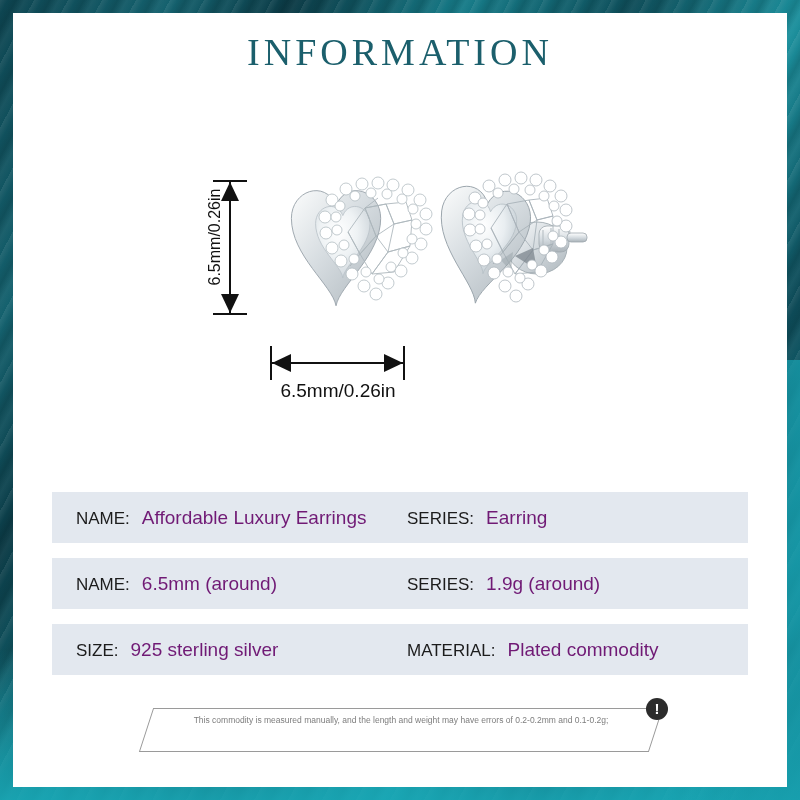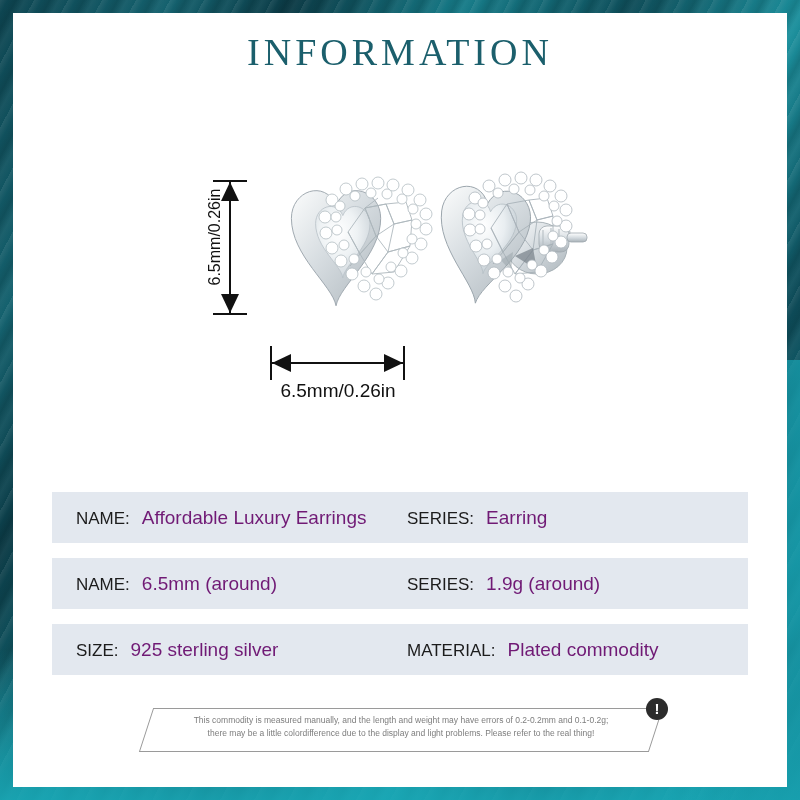--- a/index.html
+++ b/index.html
@@ -330,18 +330,17 @@
         <span class="v">Plated commodity</span>
       </div>
     </div>
 
   </div>
 
   <div class="note">
     <div class="shape"></div>
     <div class="txt">
       <div>This commodity is measured manually, and the length and weight may have errors of 0.2-0.2mm and 0.1-0.2g;</div>
-      <div>there may be a little colordifference due to the display and light problems. Please refer to the real thing!</div>
     </div>
     <div class="bang">!</div>
   </div>
 
 </div>
 
 </body></html>

